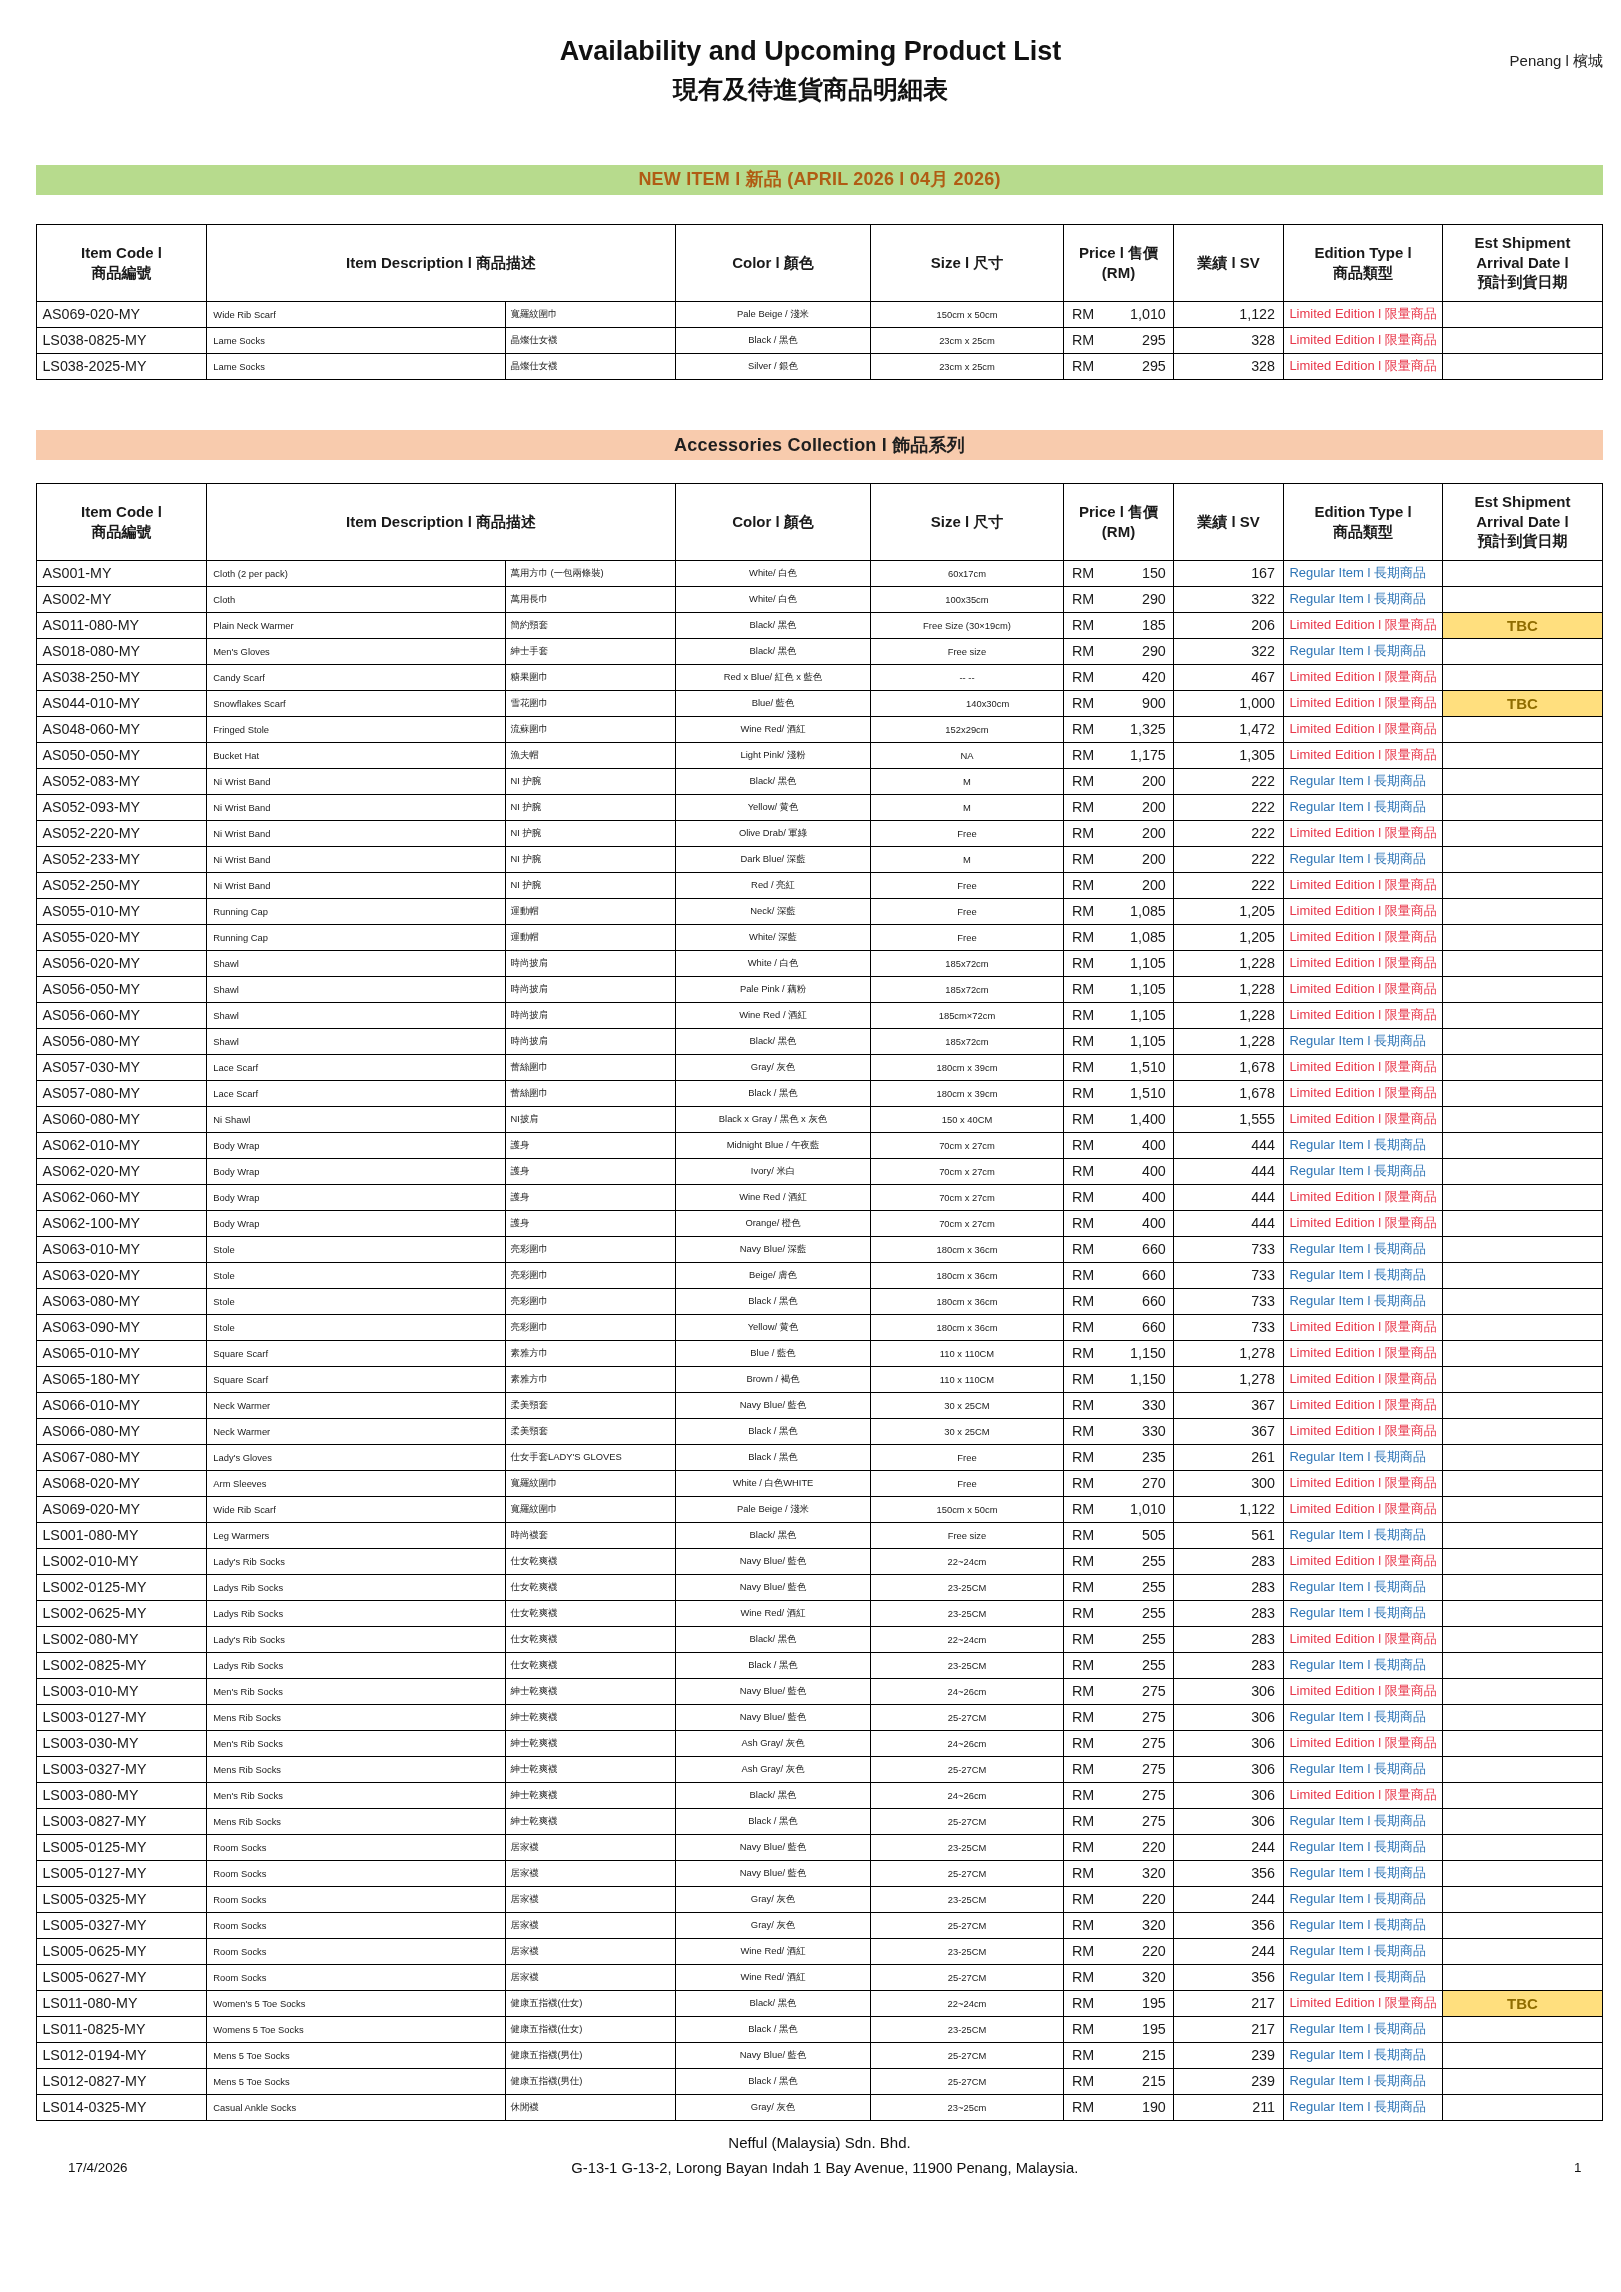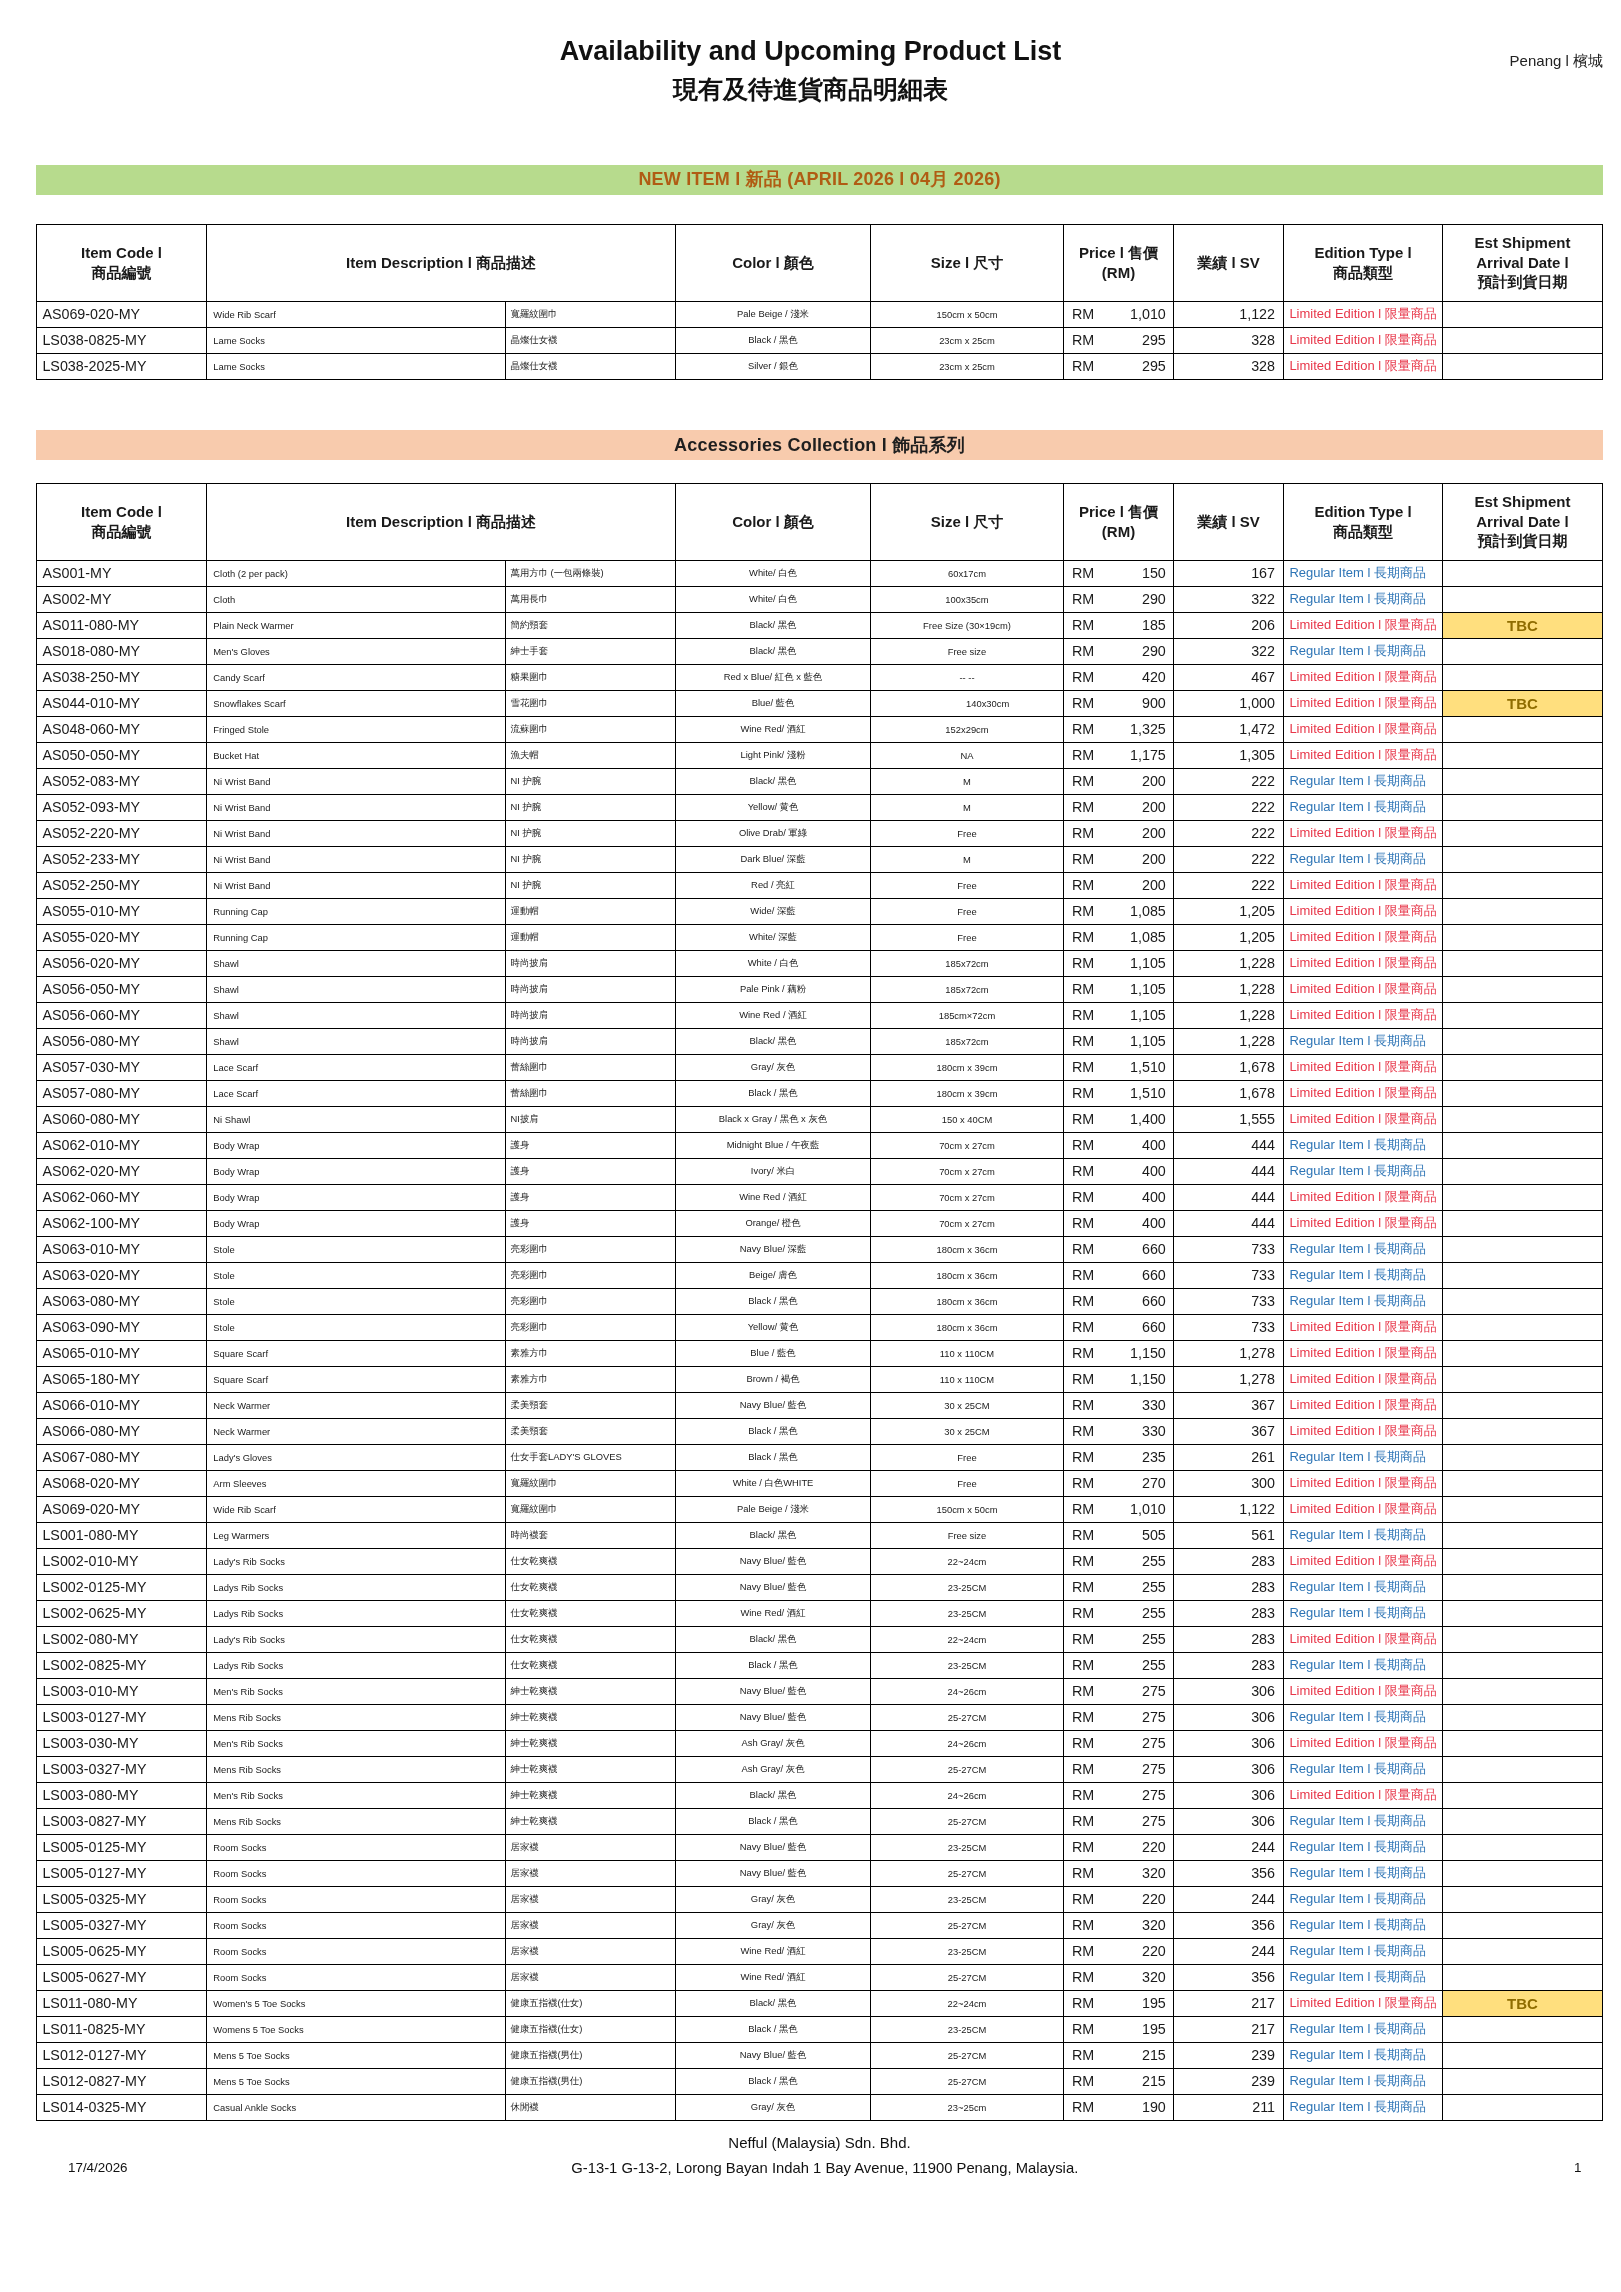--- a/index.html
+++ b/index.html
@@ -403,21 +403,21 @@
               </div>
             </td>
             <td class="sv">222</td>
             <td class="ed limited">Limited Edition l 限量商品</td>
             <td class="est"></td>
           </tr>
           <tr class="grp">
             <td class="code">AS055-010-MY</td>
             <td class="en fitc" style="font-size: 9.4px;">Running Cap</td>
             <td class="zh fitc" style="font-size: 9.4px;">運動帽</td>
-            <td class="color fitc" style="font-size: 9.4px;">Wide/ 深藍</td>
+            <td class="color fitc" style="font-size: 9.4px;">Neck/ 深藍</td>
             <td class="size fitc" style="font-size: 9.4px;">Free</td>
             <td class="price">
               <div class="pr">
                 <span>RM</span>
                 <span>1,085</span>
               </div>
             </td>
             <td class="sv">1,205</td>
             <td class="ed limited">Limited Edition l 限量商品</td>
             <td class="est"></td>
@@ -1104,21 +1104,21 @@
               <div class="pr">
                 <span>RM</span>
                 <span>195</span>
               </div>
             </td>
             <td class="sv">217</td>
             <td class="ed regular">Regular Item l 長期商品</td>
             <td class="est"></td>
           </tr>
           <tr class="grp">
-            <td class="code">LS012-0127-MY</td>
+            <td class="code">LS012-0194-MY</td>
             <td class="en fitc" style="font-size: 9.4px;">Mens 5 Toe Socks</td>
             <td class="zh fitc" style="font-size: 9.4px;">健康五指襪(男仕)</td>
             <td class="color fitc" style="font-size: 9.4px;">Navy Blue/ 藍色</td>
             <td class="size fitc" style="font-size: 9.4px;">25-27CM</td>
             <td class="price">
               <div class="pr">
                 <span>RM</span>
                 <span>215</span>
               </div>
             </td>

